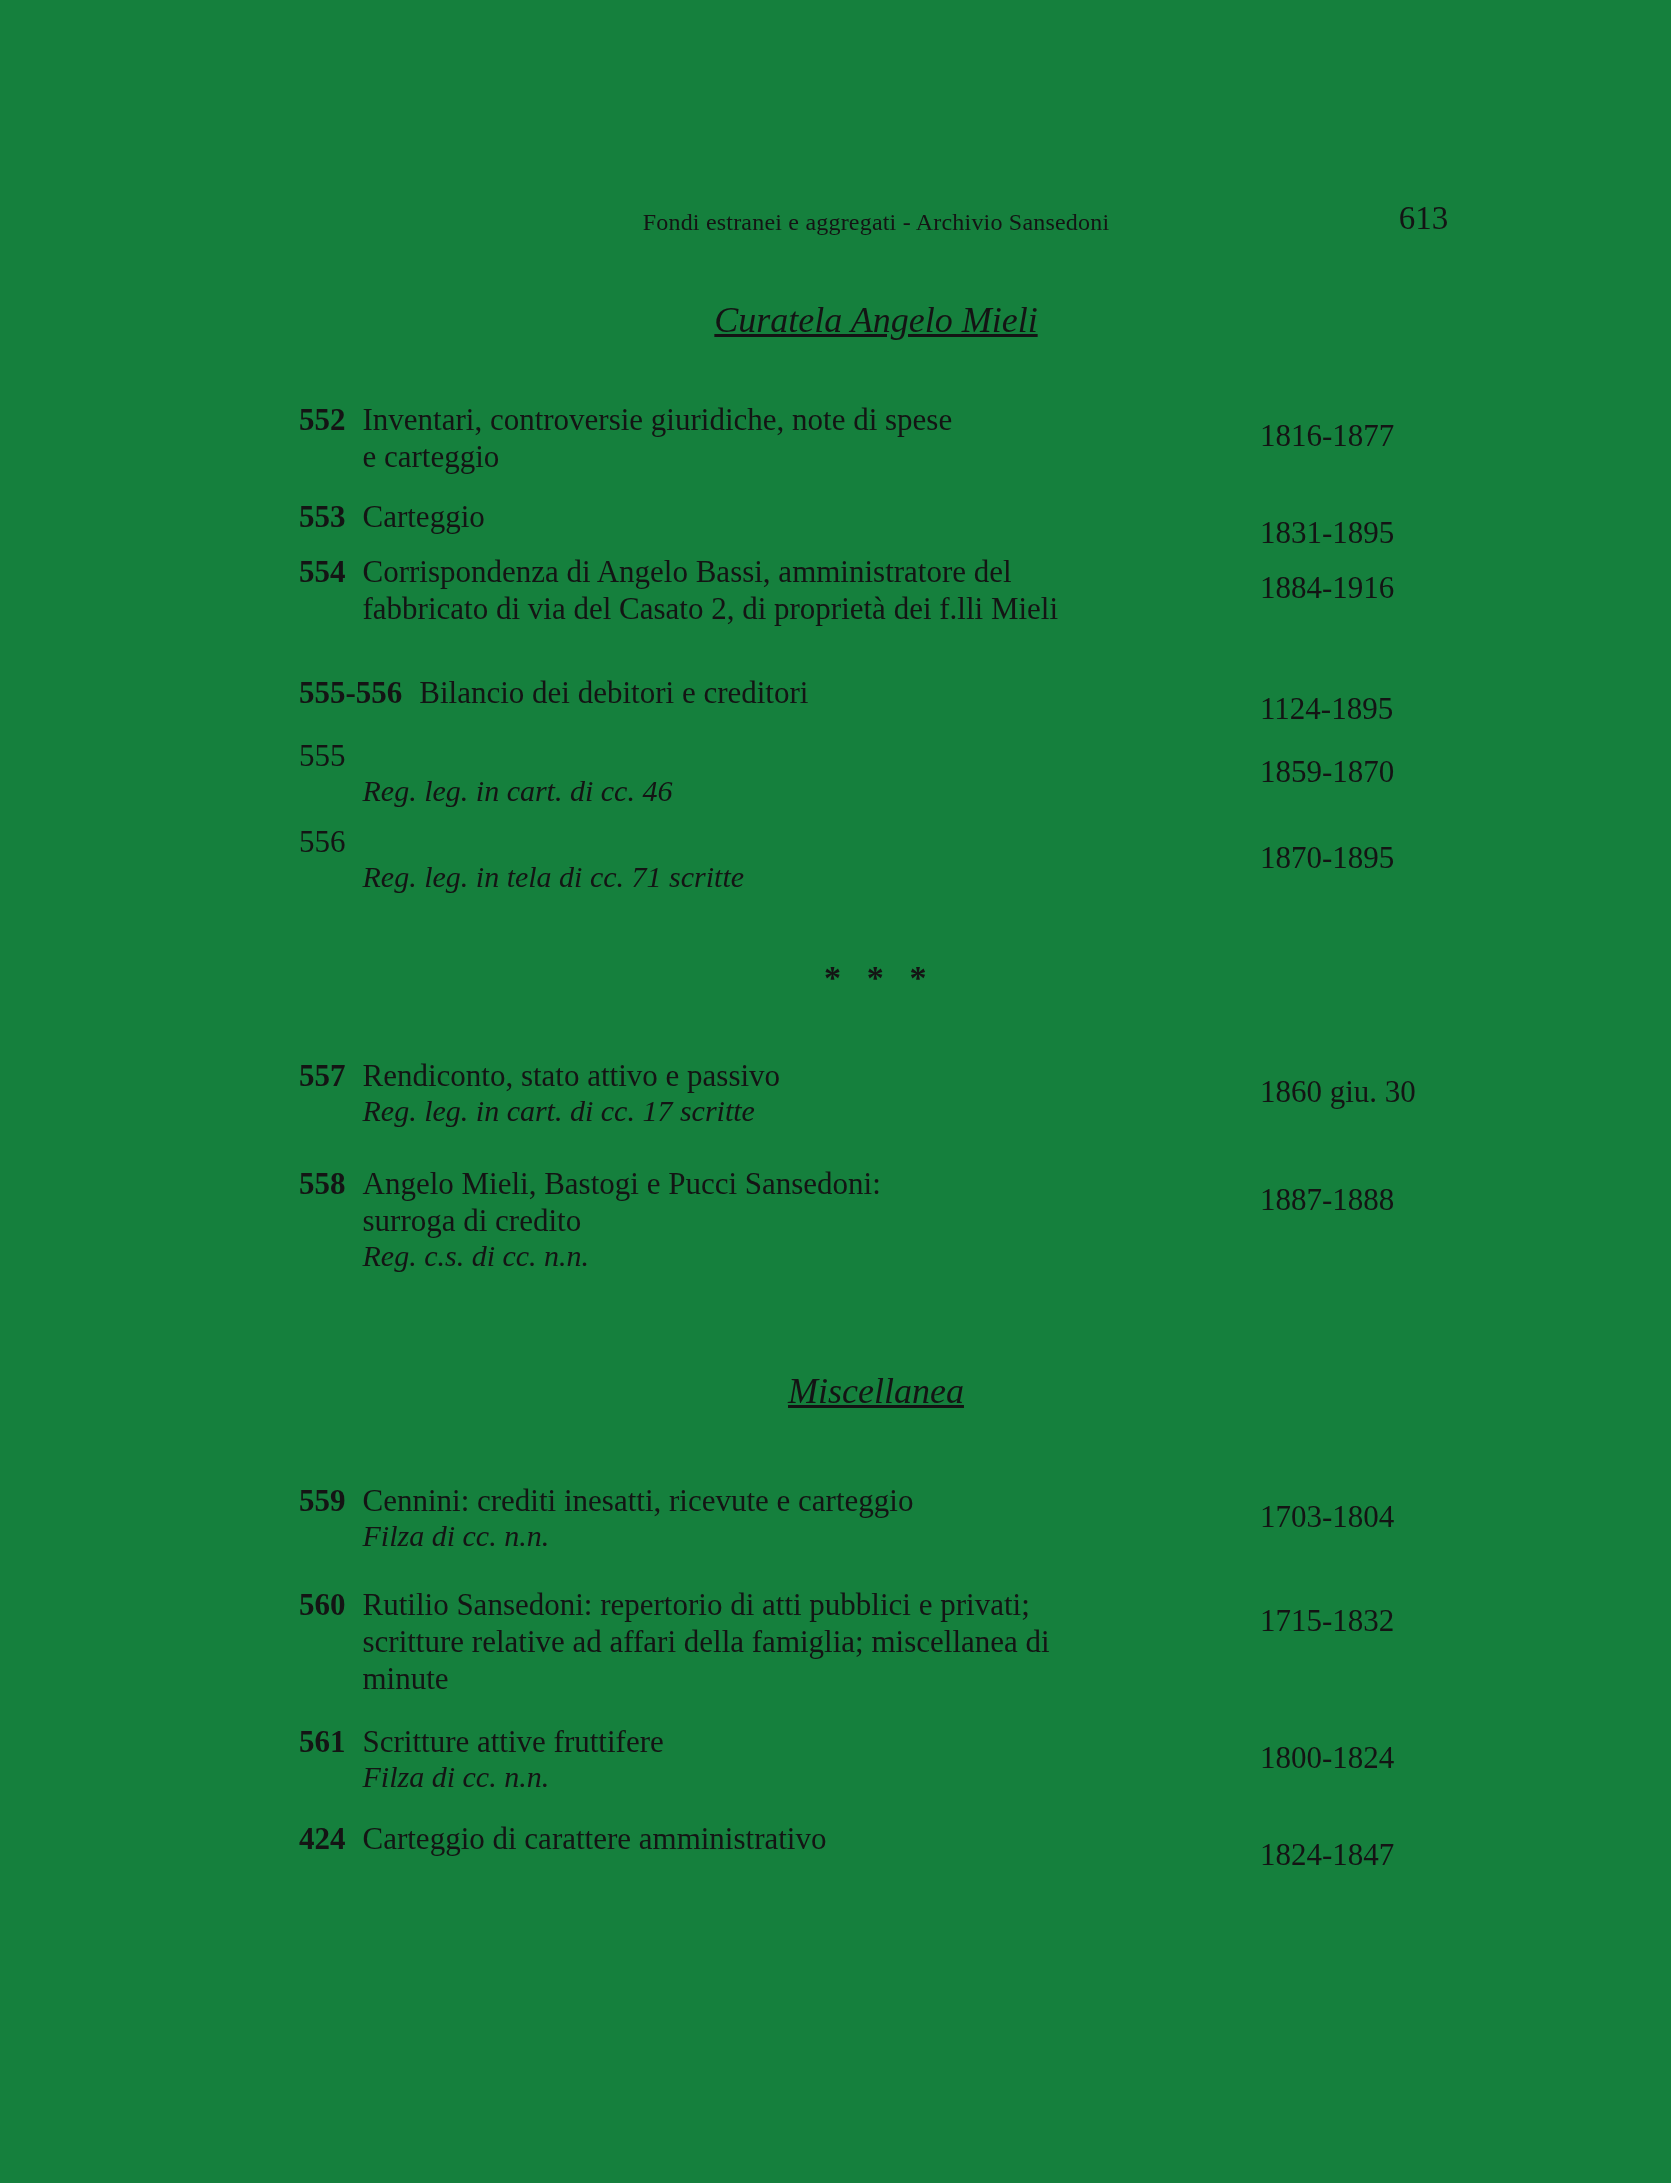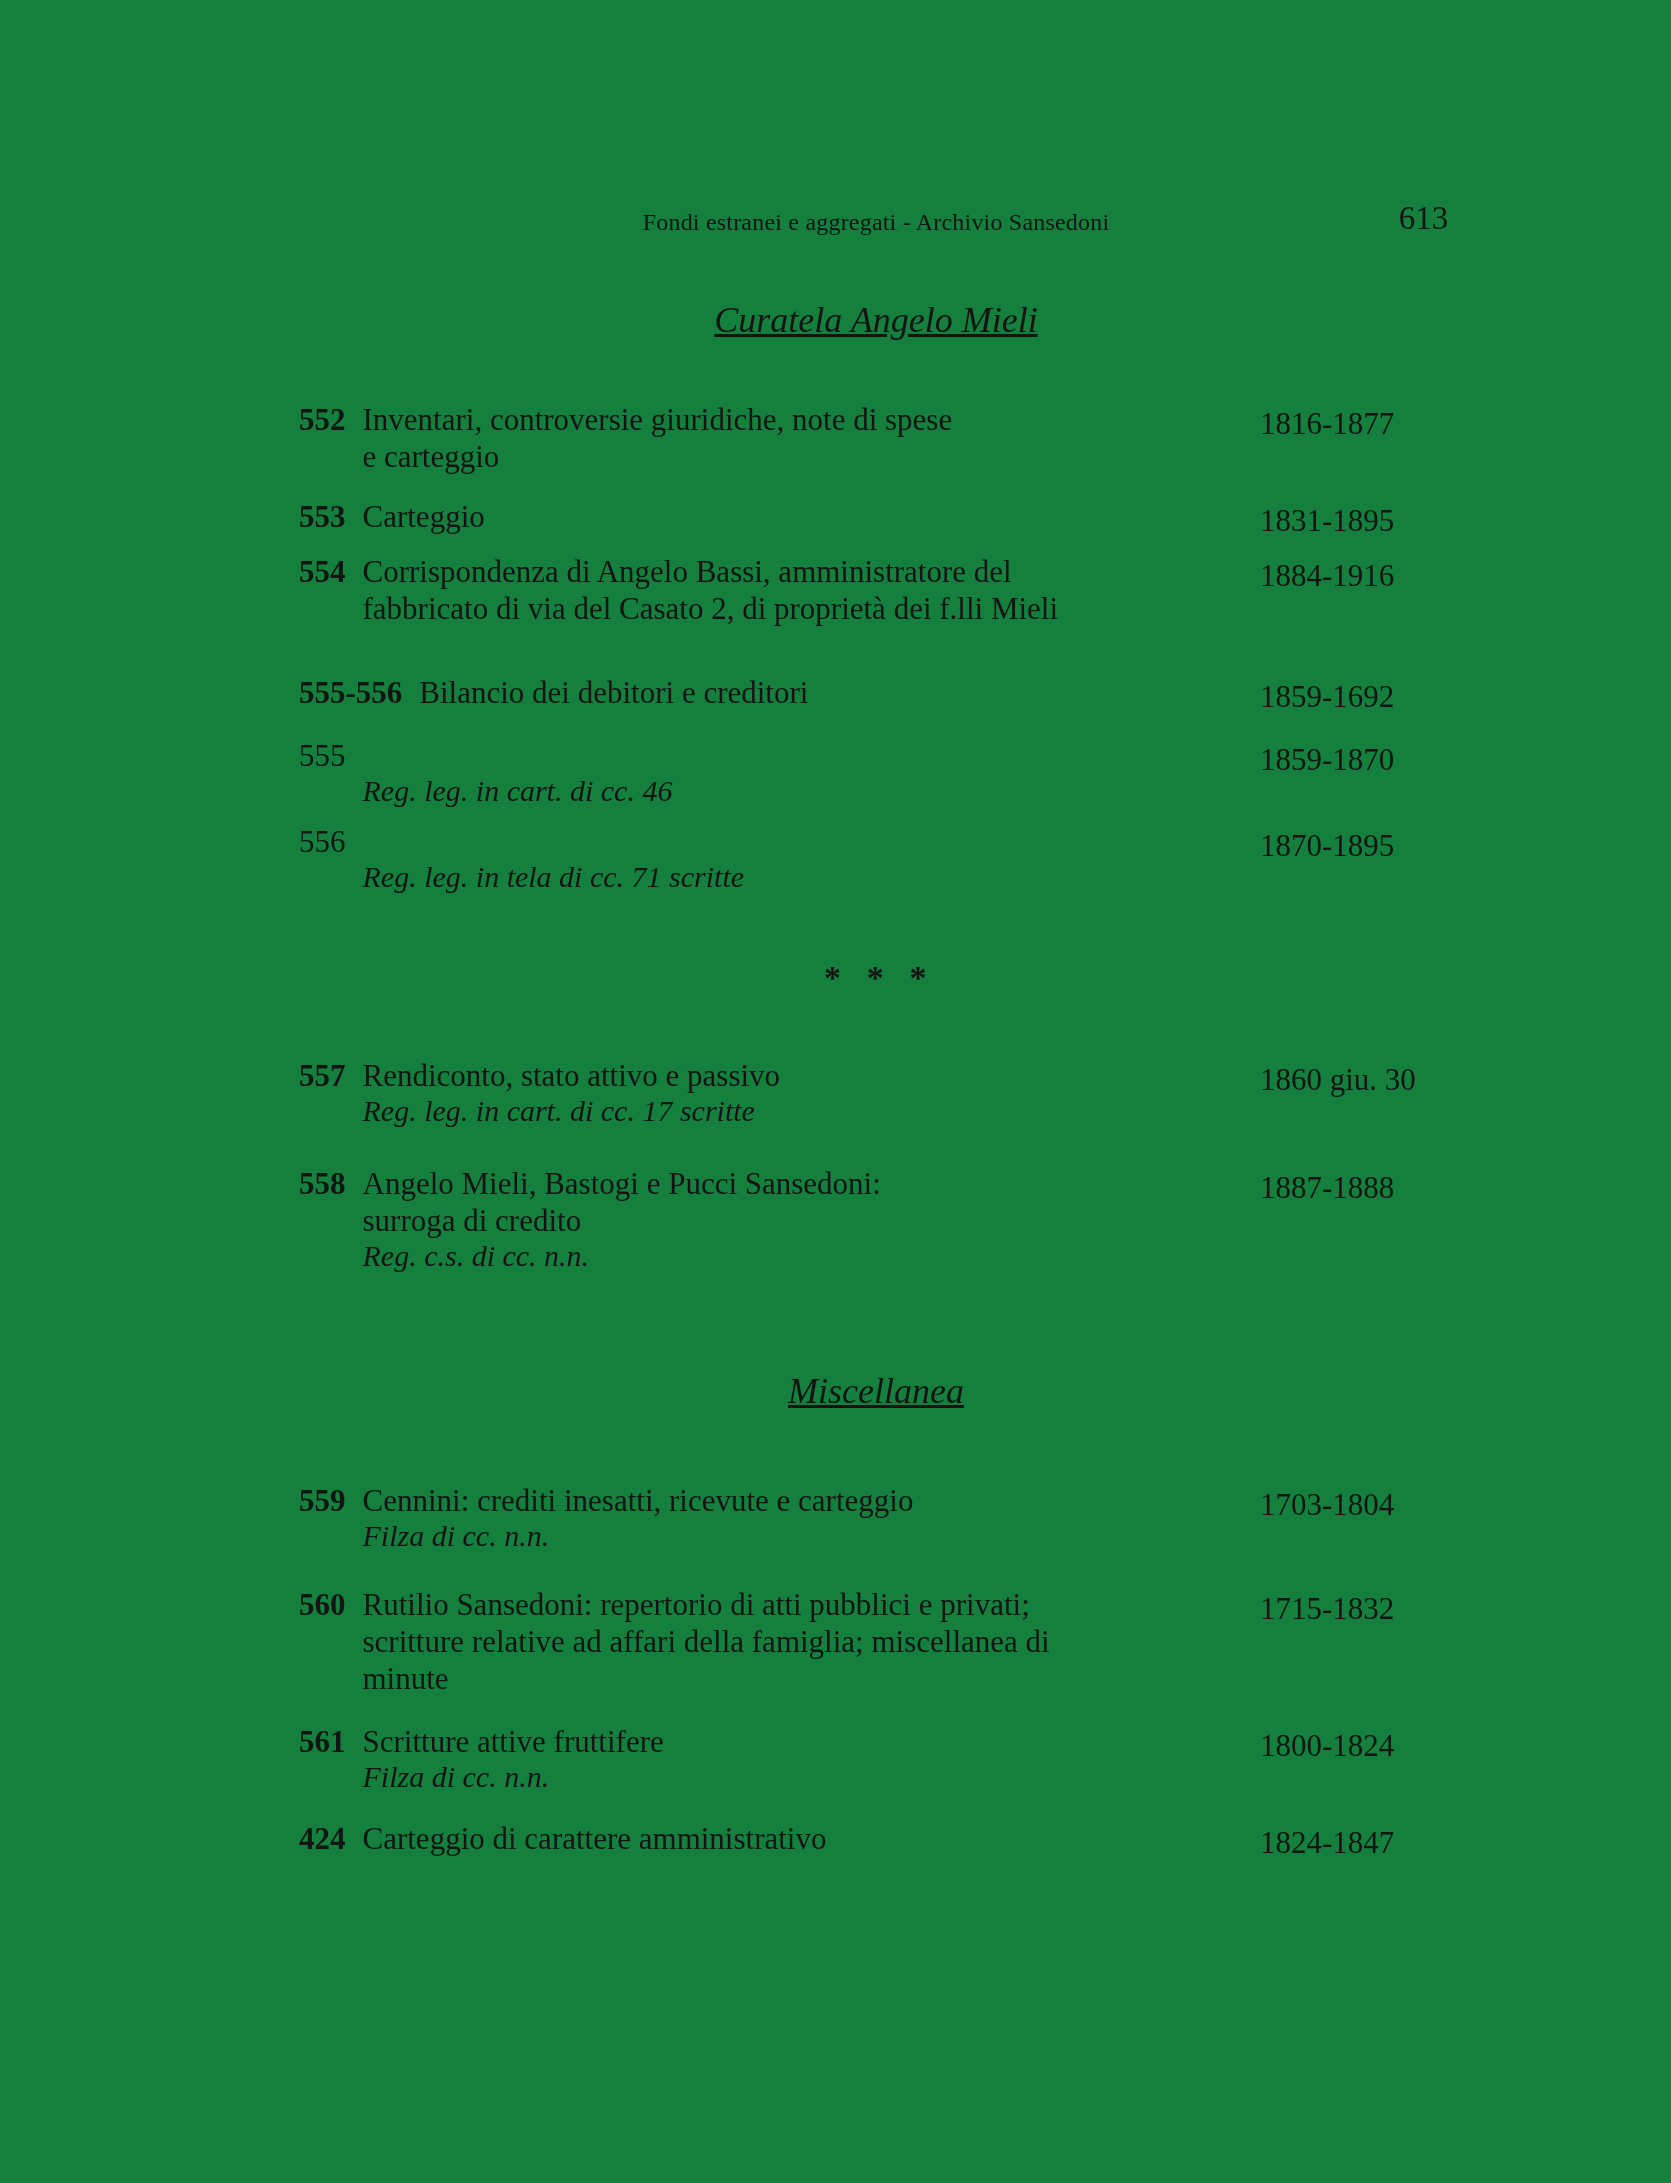--- a/index.html
+++ b/index.html
@@ -90,21 +90,21 @@
     font-size: 30px;
     line-height: 34px;
     white-space: pre-line;
   }
   .entry.sub .note {
     margin-top: 37px;
   }
   .dates {
     position: absolute;
     left: 961px;
-    top: 4px;
+    top: 16px;
     white-space: nowrap;
     font-size: 31px;
     line-height: 37px;
   }
 
   
   .mb-29  { margin-bottom: 22.6px; }
   .mb-23  { margin-bottom: 18px; }
   .mb-144 { margin-bottom: 47px; }
   .mb-33  { margin-bottom: 26px; }
@@ -161,21 +161,21 @@
 fabbricato di via del Casato 2, di proprietà dei f.lli Mieli</div>
       </div>
       <span class="dates">1884-1916</span>
     </div>
 
     <div class="entry mb-33">
       <span class="num">555-556</span>
       <div class="body">
         <div class="title">Bilancio dei debitori e creditori</div>
       </div>
-      <span class="dates">1859-1692</span>
+      <span class="dates">1124-1895</span>
     </div>
 
     <div class="entry sub mb-19">
       <span class="num plain">555</span>
       <div class="body">
         <div class="note">Reg. leg. in cart. di cc. 46</div>
       </div>
       <span class="dates">1859-1870</span>
     </div>
 

